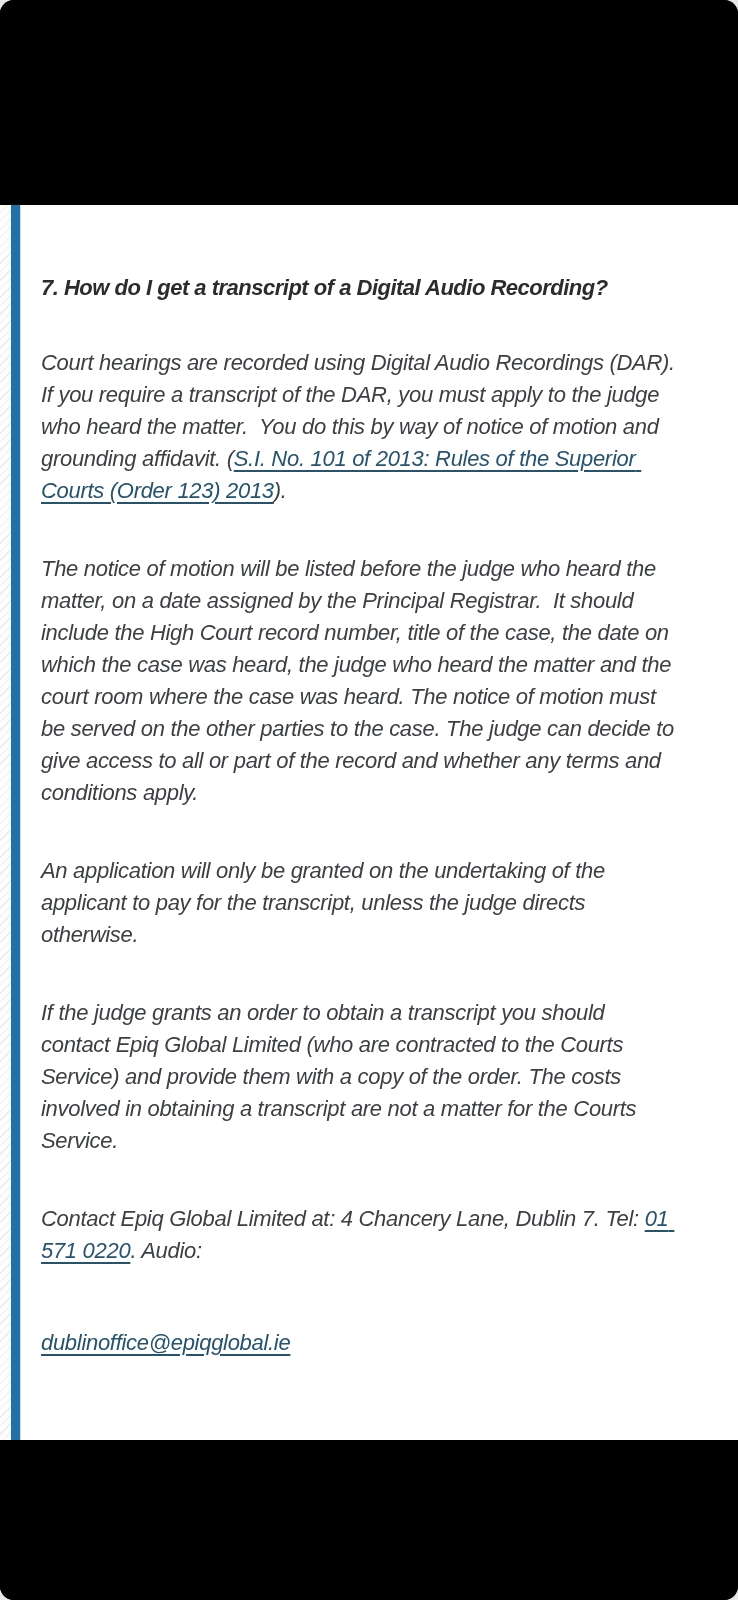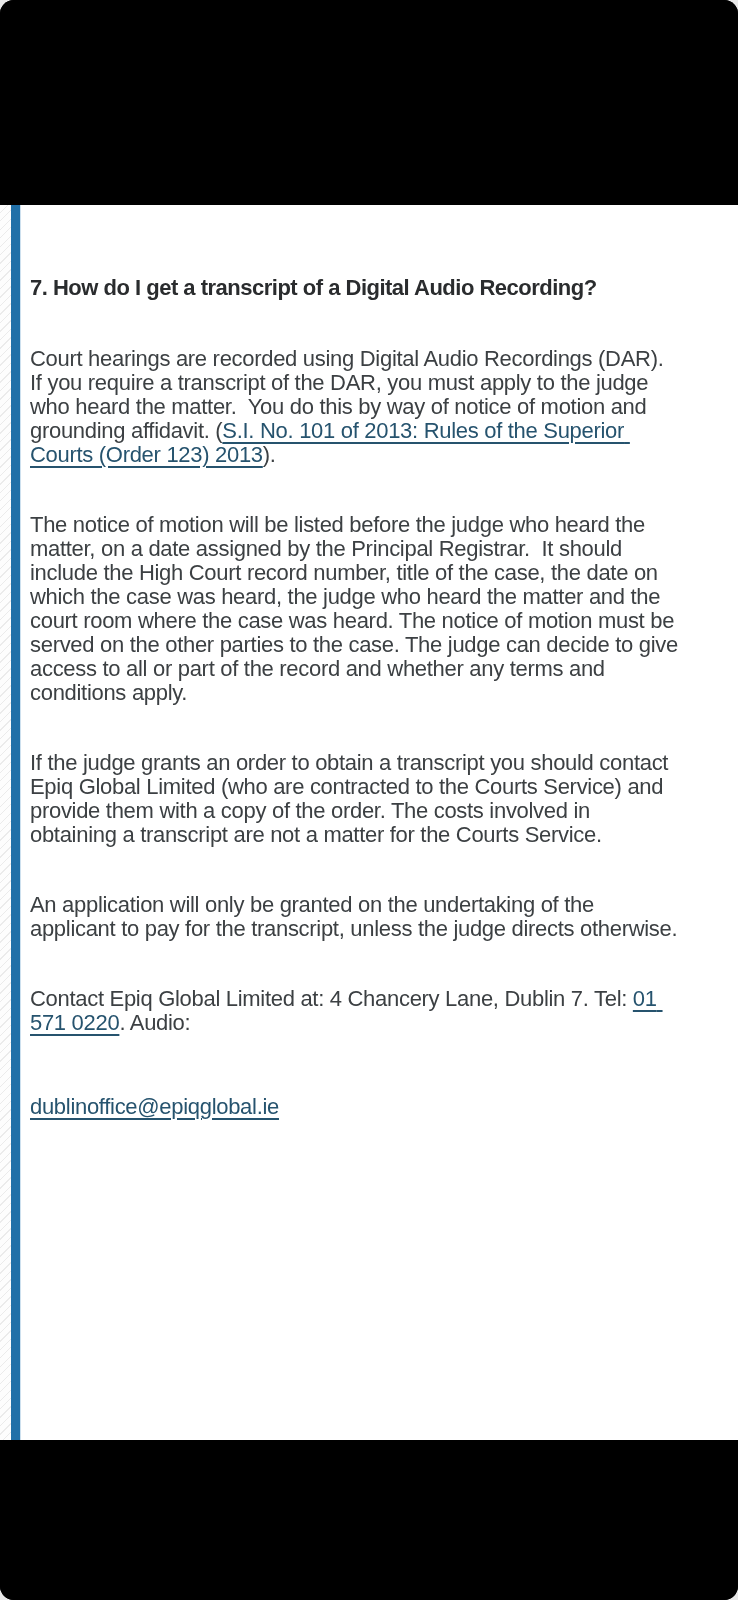--- a/index.html
+++ b/index.html
@@ -38,37 +38,38 @@
       #ebebeb 5px, #ebebeb 6px
     );
   }
   .accent-bar {
     flex: 0 0 9px;
     background: #2170a8;
     border-right: 1px solid #cde0ee;
   }
   .article {
     flex: 1 1 auto;
-    padding: 66px 60px 0 9px;
+    padding: 66px 60px 0 20px;
     color: #3c4043;
+    font-style: italic;
   }
   .section-heading {
     margin: 0 0 42px 0;
     font-size: 22px;
     font-weight: bold;
     letter-spacing: -0.5px;
     line-height: 34px;
     color: #2a2c2e;
     white-space: nowrap;
   }
   .article p {
     margin: 0 0 46px 0;
     font-size: 22px;
     letter-spacing: -0.3px;
-    line-height: 24px;
+    line-height: 32px;
     white-space: pre-wrap;
   }
   .article p.email-para {
     margin-top: 60px;
     margin-bottom: 8px;
   }
   a.link {
     color: #26536e;
     text-decoration: underline;
     text-decoration-thickness: 2px;
@@ -92,23 +93,23 @@
     <div class="accent-bar"></div>
 
     <div class="article">
 
       <h2 class="section-heading">7. How do I get a transcript of a Digital Audio Recording?</h2>
 
       <p><span>Court hearings are recorded using Digital Audio Recordings (DAR).  If you require a transcript of the DAR, you must apply to the judge who heard the matter.  You do this by way of notice of motion and grounding affidavit. (</span><a class="link">S.I. No. 101 of 2013: Rules of the Superior Courts (Order 123) 2013</a><span>).</span></p>
 
       <p>The notice of motion will be listed before the judge who heard the matter, on a date assigned by the Principal Registrar.  It should include the High Court record number, title of the case, the date on which the case was heard, the judge who heard the matter and the court room where the case was heard. The notice of motion must be served on the other parties to the case. The judge can decide to give access to all or part of the record and whether any terms and conditions apply.</p>
 
+      <p>An application will only be granted on the undertaking of the applicant to pay for the transcript, unless the judge directs otherwise.</p>
+
       <p>If the judge grants an order to obtain a transcript you should contact Epiq Global Limited (who are contracted to the Courts Service) and provide them with a copy of the order. The costs involved in obtaining a transcript are not a matter for the Courts Service.</p>
-
-      <p>An application will only be granted on the undertaking of the applicant to pay for the transcript, unless the judge directs otherwise.</p>
 
       <p><span>Contact Epiq Global Limited at: 4 Chancery Lane, Dublin 7. Tel: </span><a class="link">01 571 0220</a><span>. Audio:</span></p>
 
       <p class="email-para"><a class="link">dublinoffice@epiqglobal.ie</a></p>
 
     </div>
   </div>
 
   <div class="blackout-bottom"></div>
 

